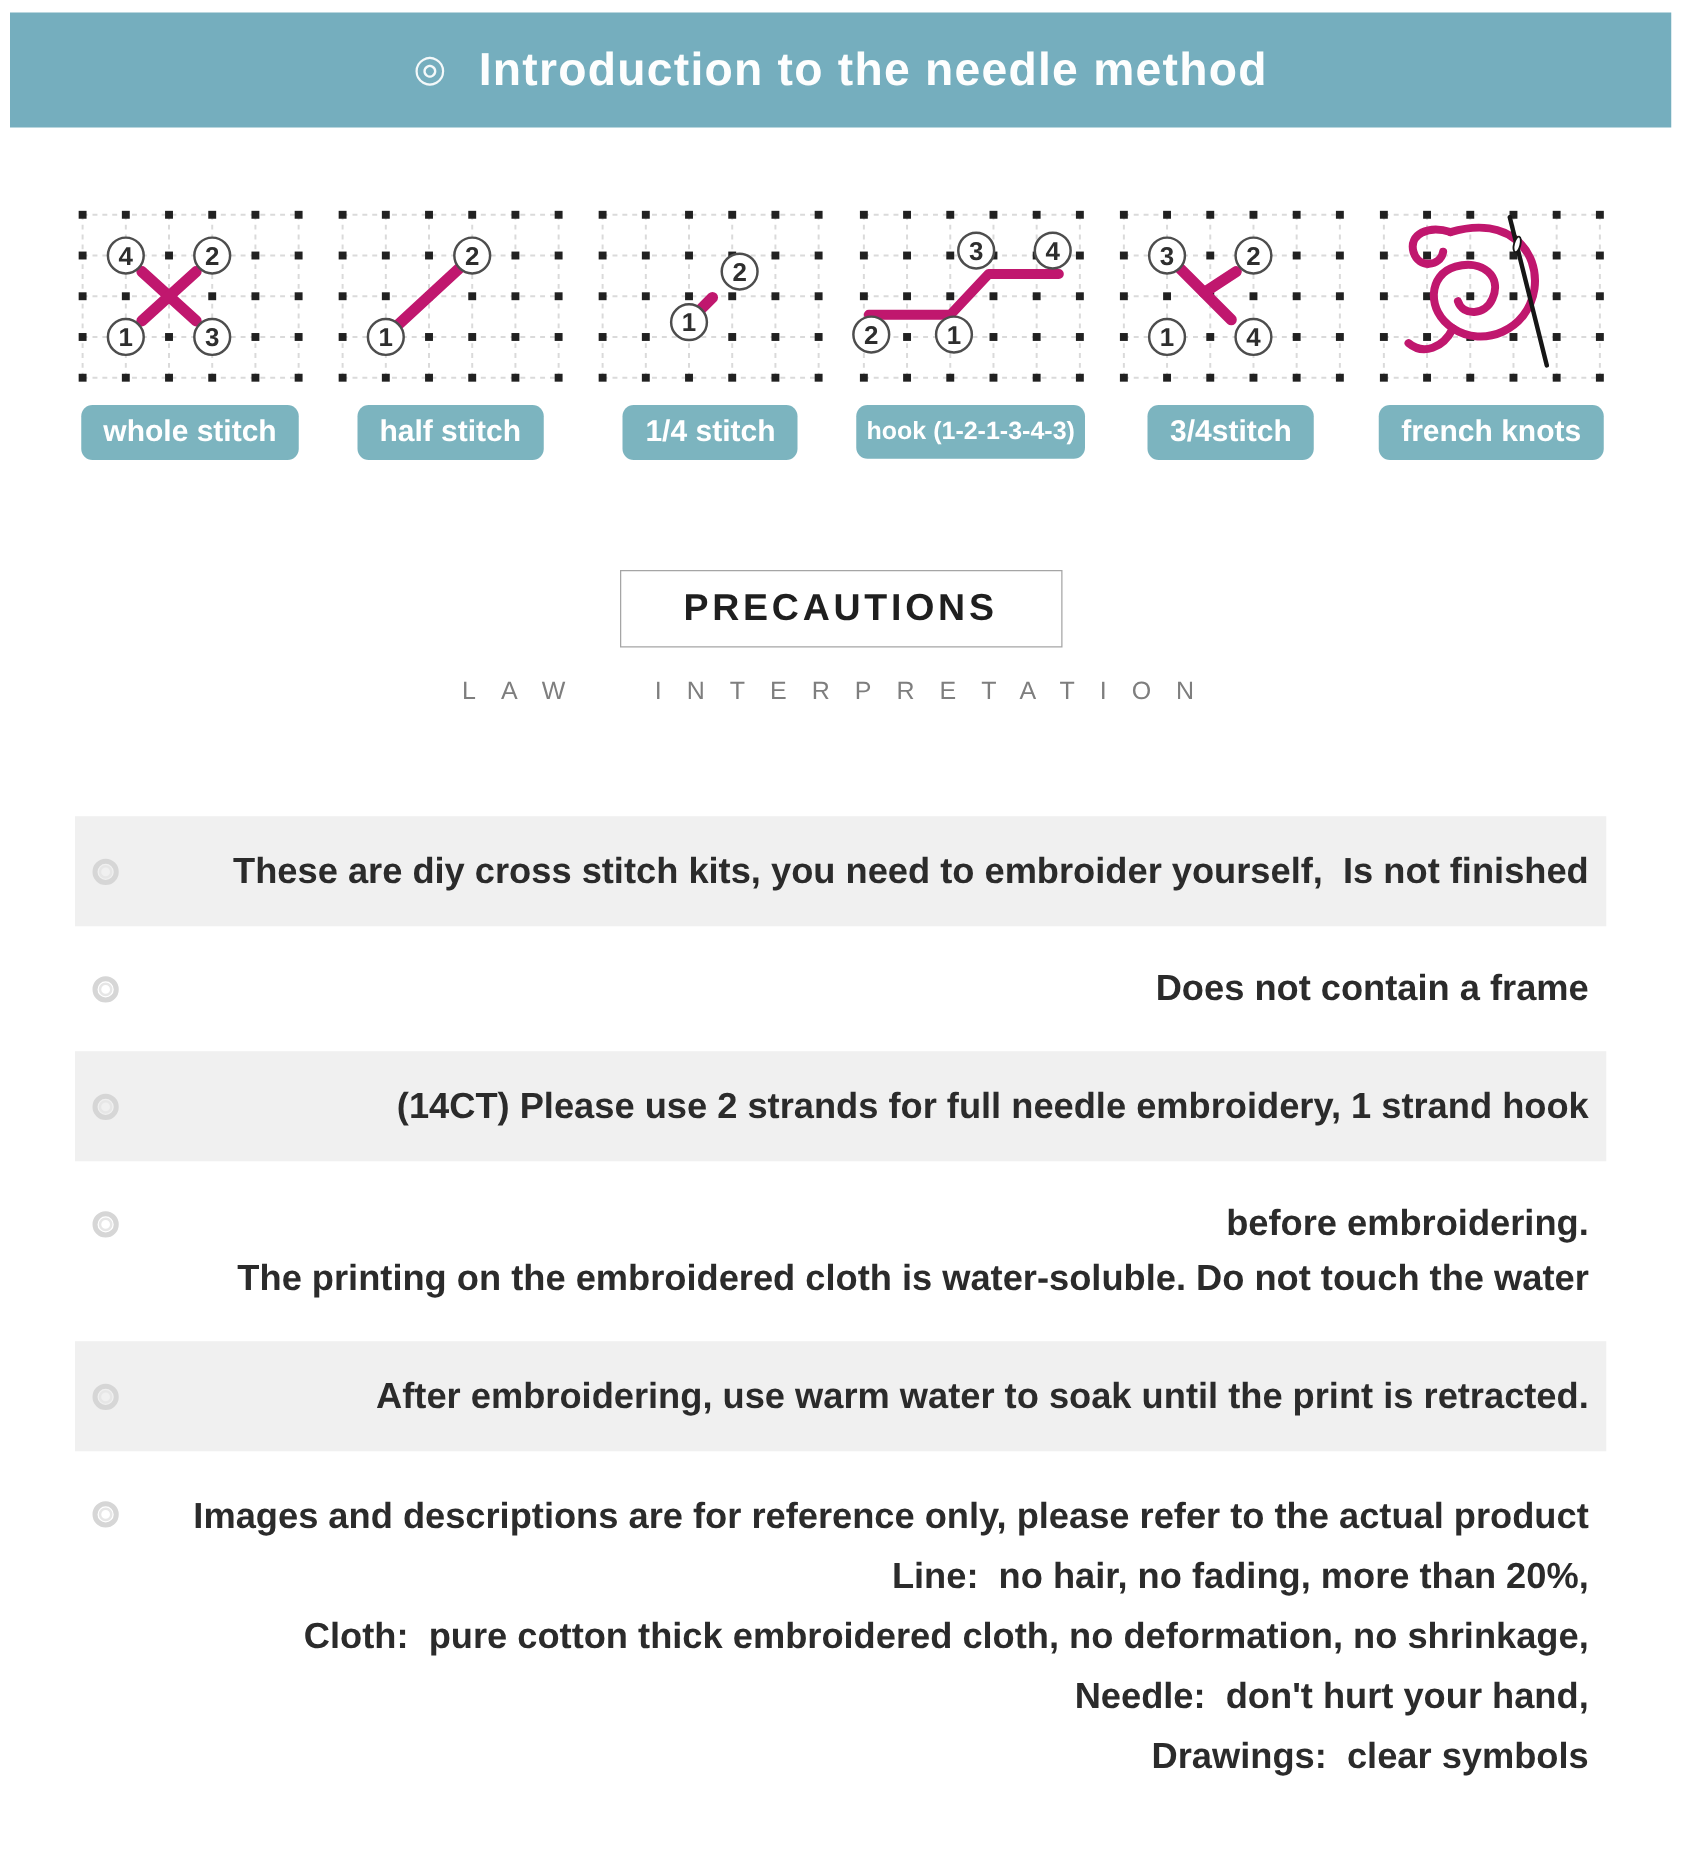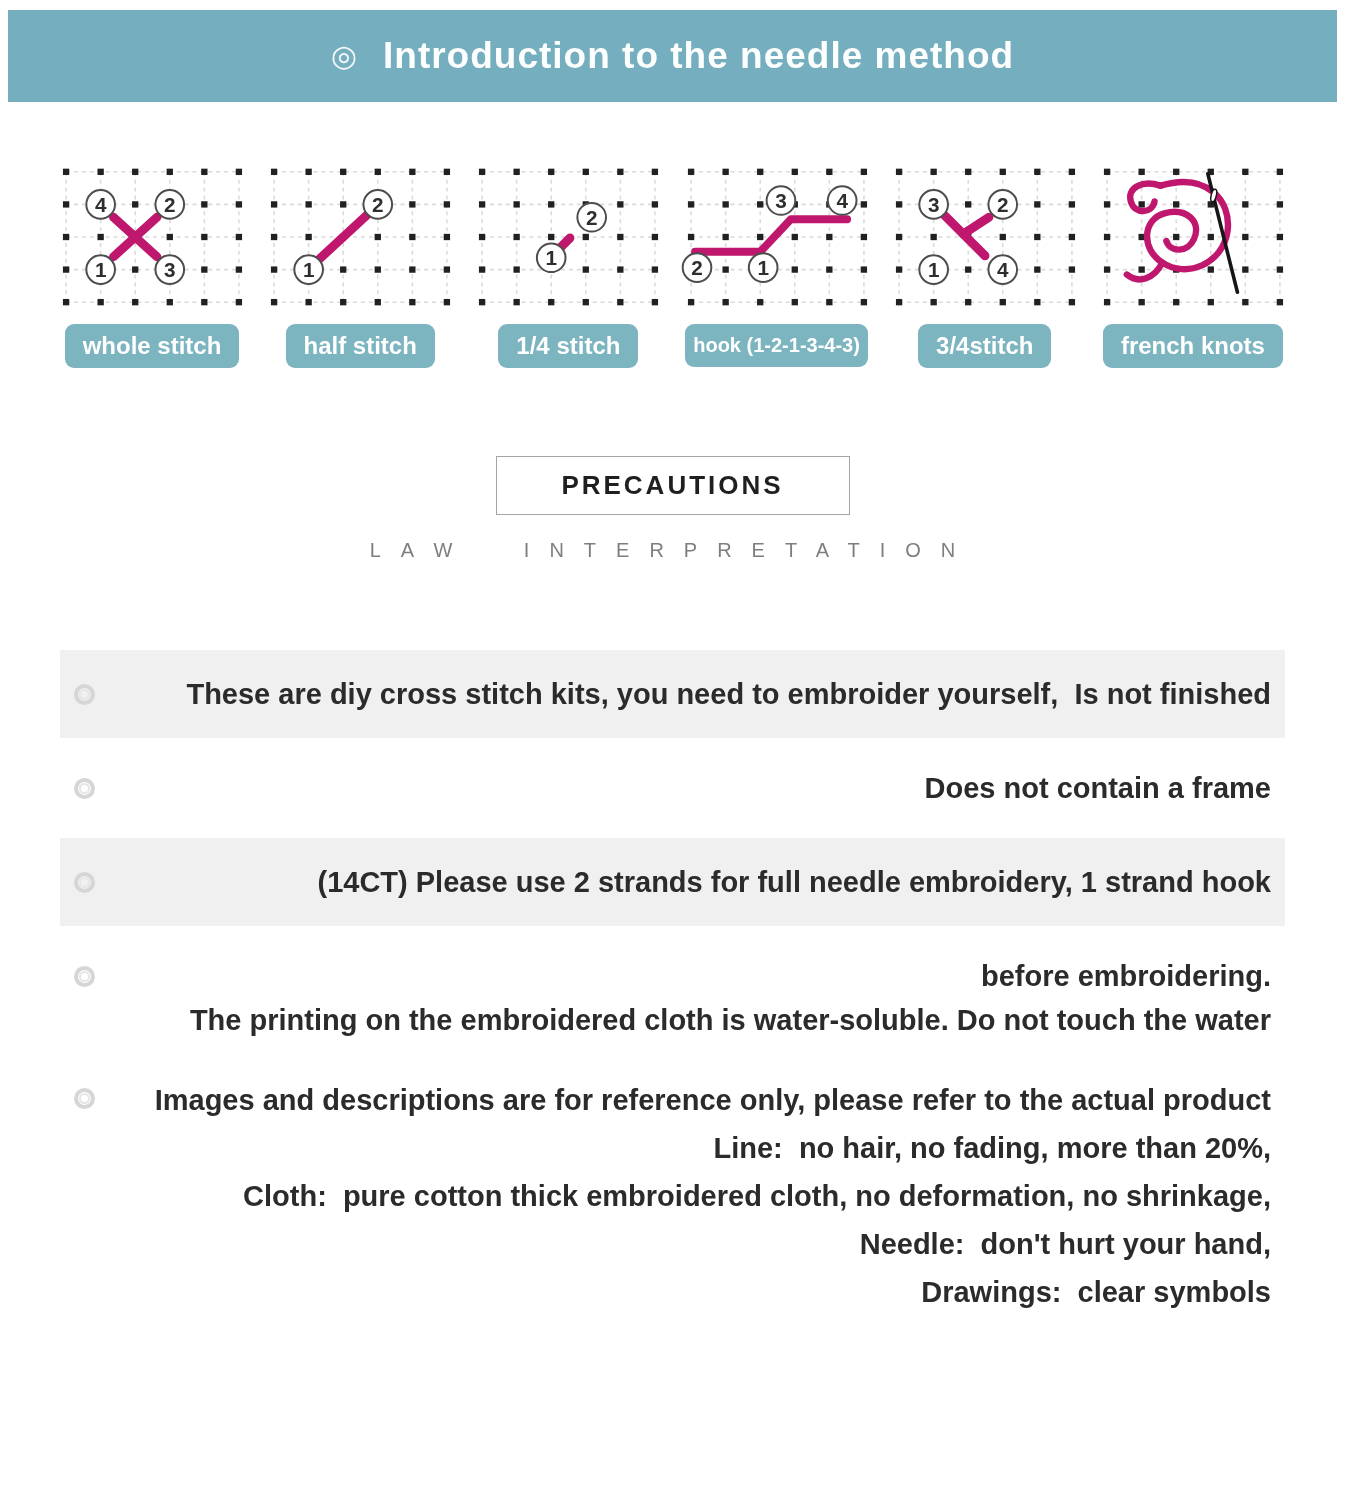--- a/index.html
+++ b/index.html
@@ -29,21 +29,21 @@
   .stitch-label{
     margin-top:8px;background:var(--label);color:#fff;border-radius:9px;
     padding:8px 18px;font-size:24px;font-weight:600;white-space:nowrap;
   }
   .stitch-label.small{font-size:20px;padding:10px 8px;}
   
   .precautions-box{
     width:352px;margin:88px auto 0;border:1px solid #a5a5a5;background:#fff;
     text-align:center;padding:13px 0;
   }
-  .precautions-title{font-size:26px;font-weight:700;letter-spacing:3px;color:#1f1f1f;}
+  .precautions-title{font-size:30px;font-weight:700;letter-spacing:3px;color:#1f1f1f;}
   .law{
     text-align:center;margin-top:24px;font-size:20px;font-weight:400;color:#7e7e7e;
     letter-spacing:20px;word-spacing:26px;white-space:nowrap;
   }
   .items{margin:88px 60px 0;}
   .item{display:flex;align-items:flex-start;margin-bottom:22px;padding:6px 14px;}
   .item.shaded{background:var(--band);padding-top:22px;padding-bottom:22px;}
   .bullet{
     flex:none;width:13px;height:13px;border:4px solid #d6d6d6;border-radius:50%;
     margin:12px 16px 0 0;box-sizing:content-box;position:relative;
@@ -410,20 +410,26 @@
             <div class="line">(14CT) Please use 2 strands for full needle embroidery, 1 strand hook</div>
           </div>
         </div>
         <div class="item">
           <span class="bullet"></span>
           <div class="lines">
             <div class="line">before embroidering.</div>
             <div class="line">The printing on the embroidered cloth is water-soluble. Do not touch the water</div>
           </div>
         </div>
+        <div class="item shaded">
+          <span class="bullet"></span>
+          <div class="lines">
+            <div class="line">After embroidering, use warm water to soak until the print is retracted.</div>
+          </div>
+        </div>
         <div class="item">
           <span class="bullet"></span>
           <div class="lines">
             <div class="line">Images and descriptions are for reference only, please refer to the actual product</div>
             <div class="line">Line:  no hair, no fading, more than 20%,</div>
             <div class="line">Cloth:  pure cotton thick embroidered cloth, no deformation, no shrinkage,</div>
             <div class="line">Needle:  don't hurt your hand,</div>
             <div class="line">Drawings:  clear symbols</div>
           </div>
         </div>

